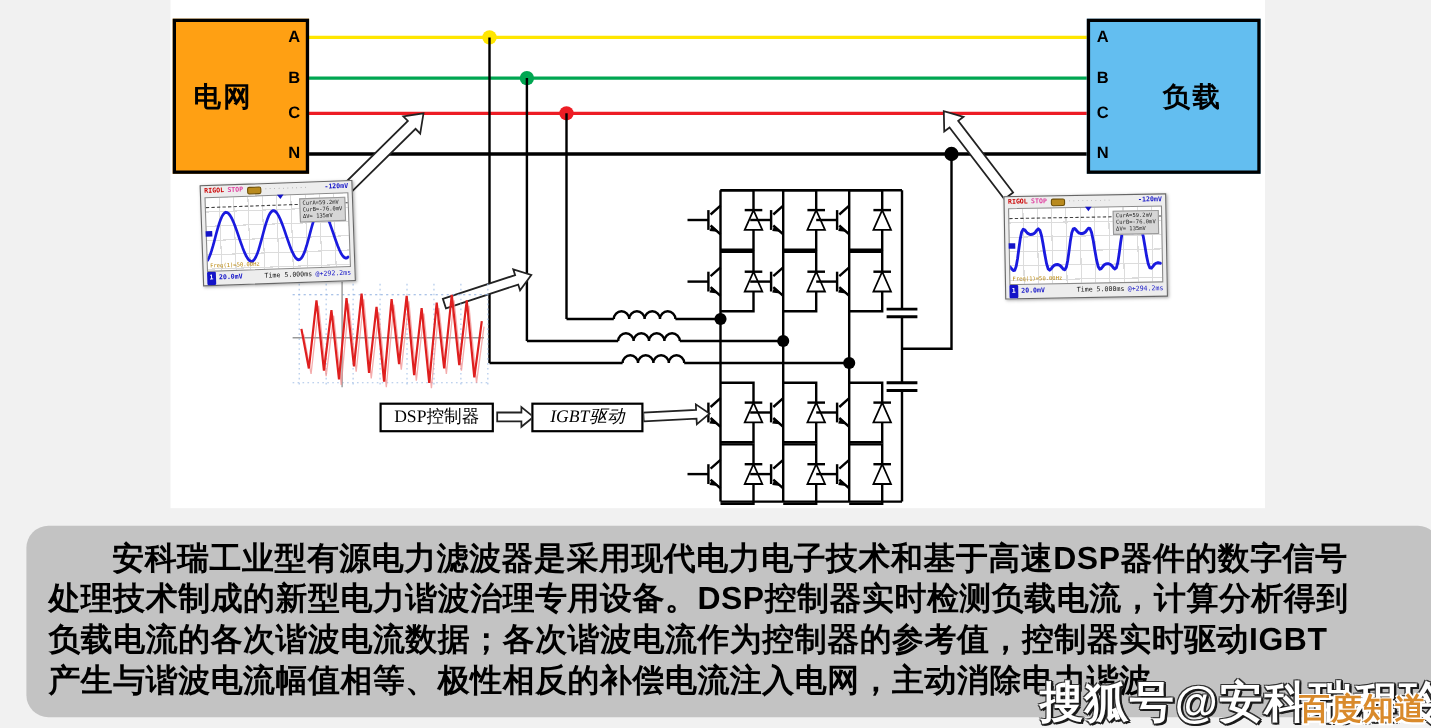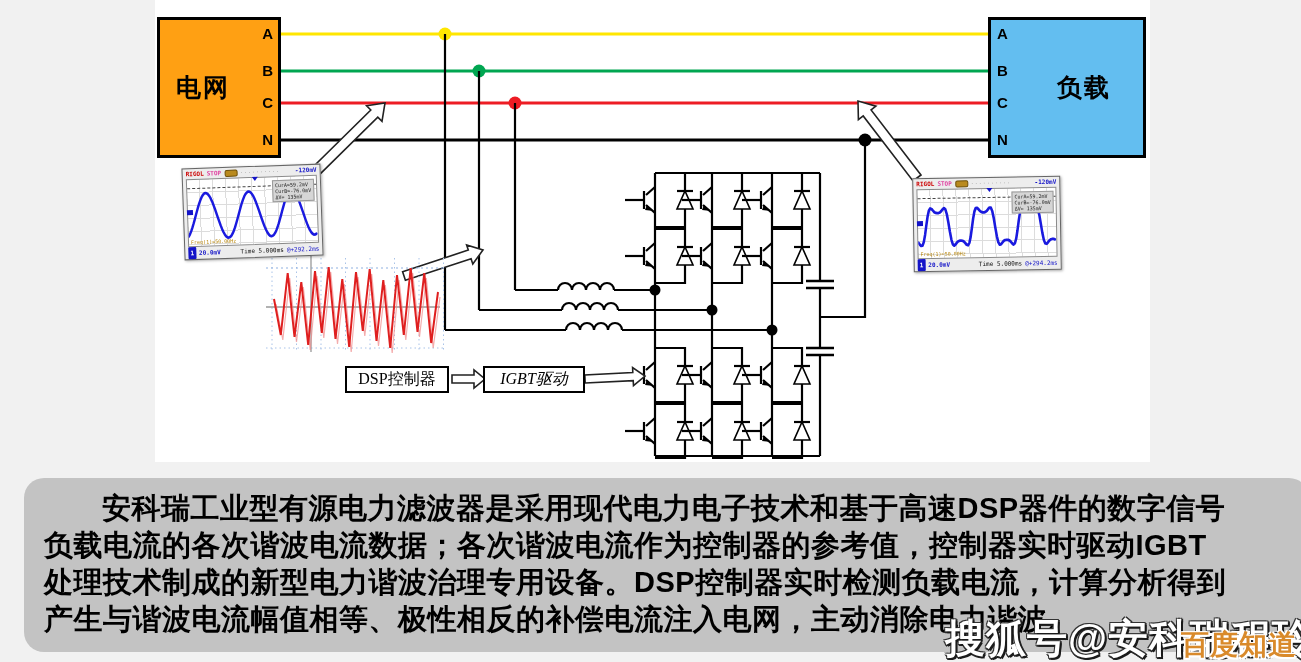--- a/index.html
+++ b/index.html
@@ -319,20 +319,20 @@
     <div class="sc-bottom">
       <span class="sc-ch">1</span>
       <span class="sc-scale">20.0mV</span>
       <span class="sc-time">Time 5.000ms</span>
       <span class="sc-offset">@+294.2ms</span>
     </div>
   </div>
 
   <div class="desc-panel">
     <div class="desc-line indent">安科瑞工业型有源电力滤波器是采用现代电力电子技术和基于高速DSP器件的数字信号</div>
+    <div class="desc-line">处理技术制成的新型电力谐波治理专用设备。DSP控制器实时检测负载电流，计算分析得到</div>
     <div class="desc-line">负载电流的各次谐波电流数据；各次谐波电流作为控制器的参考值，控制器实时驱动IGBT</div>
-    <div class="desc-line">处理技术制成的新型电力谐波治理专用设备。DSP控制器实时检测负载电流，计算分析得到</div>
     <div class="desc-line">产生与谐波电流幅值相等、极性相反的补偿电流注入电网，主动消除电力谐波。</div>
   </div>
 
   <div class="wm-sohu">搜狐号@安科瑞程玲</div>
   <div class="wm-baidu">百度知道</div>
 </div>
 
 </body></html>

